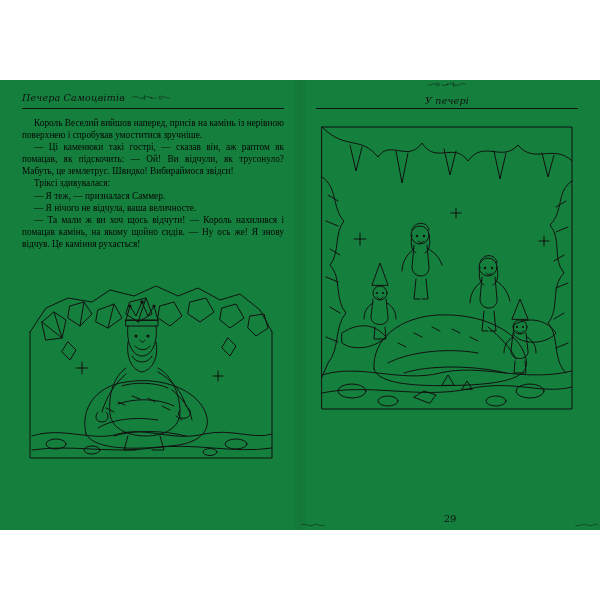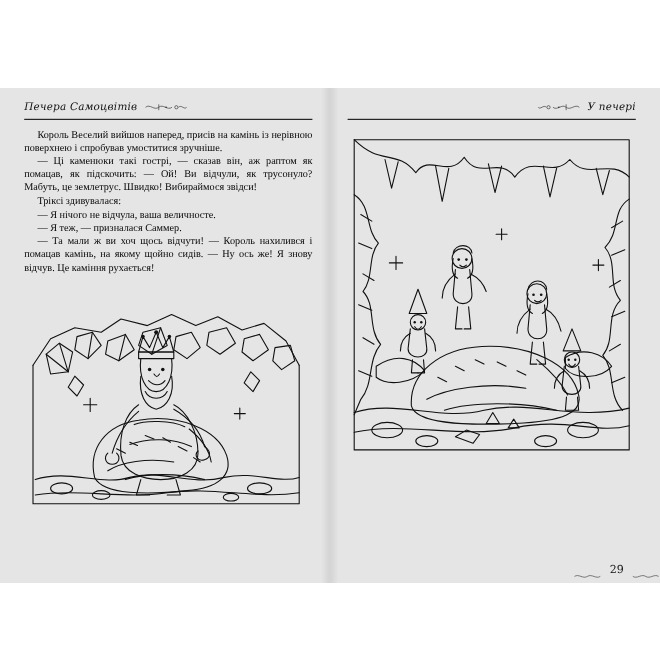--- a/index.html
+++ b/index.html
@@ -24,21 +24,21 @@
     width: 600px;
     height: 450px;
     background: #ffffff;
     display: flex;
   }
   .page-half {
     position: relative;
     box-sizing: border-box;
     width: 300px;
     height: 450px;
-    background: #e5e5e5;
+    background: #15803d;
   }
   .page-left {
     padding: 8px 16px 10px 22px;
   }
   .page-right {
     padding: 8px 22px 10px 16px;
   }
   
   .gutter {
     position: absolute;
@@ -51,21 +51,21 @@
   }
   .running-head {
     display: flex;
     align-items: center;
     height: 18px;
     font-size: 9.5px;
     color: #1a1a1a;
     letter-spacing: 0.2px;
   }
   .running-head.left { justify-content: flex-start; gap: 6px; }
-  .running-head.right { justify-content: flex-end; gap: 6px; }
+  .running-head.right { justify-content: flex-end; gap: 6px; flex-direction: column; }
   .rh-text {
     font-family: "DejaVu Serif", serif;
     font-style: italic;
     font-size: 9.5px;
     color: #111;
     white-space: nowrap;
   }
   .orn {
     display: inline-block;
     width: 40px;
@@ -97,21 +97,21 @@
     display: block;
     width: 100%;
   }
   .page-num-row {
     position: absolute;
     bottom: 6px;
     left: 0;
     width: 100%;
     display: flex;
     align-items: center;
-    justify-content: flex-end;
+    justify-content: space-between;
     gap: 7px;
   }
   .page-num {
     font-family: "DejaVu Serif", serif;
     font-size: 10px;
     color: #111;
   }
   .orn-small {
     display: inline-block;
     width: 26px;
@@ -141,22 +141,22 @@
             <circle cx="30" cy="6" r="1.1" fill="#111"></circle>
           </svg>
         </span>
       </div>
       <hr class="rule">
 
       <div class="body-text">
         <p>Король Веселий вийшов наперед, при­сів на камінь із нерівною поверхнею і спро­бував умоститися зручніше.</p>
         <p>— Ці каменюки такі гострі, — сказав він, аж раптом як помацав, як підскочить: — Ой! Ви відчули, як трусонуло? Мабуть, це зем­летрус. Швидко! Вибираймося звідси!</p>
         <p>Тріксі здивувалася:</p>
+        <p>— Я теж, — призналася Саммер.</p>
         <p>— Я нічого не відчула, ваша величносте.</p>
-        <p>— Я теж, — призналася Саммер.</p>
         <p>— Та мали ж ви хоч щось відчути! — Ко­роль нахилився і помацав камінь, на якому щойно сидів. — Ну ось же! Я знову відчув. Це каміння рухається!</p>
       </div>
 
       <div class="illus-wrap">
         <svg class="illus" viewBox="0 0 262 210" aria-hidden="true">
           <g fill="none" stroke="#111" stroke-width="1" stroke-linecap="round" stroke-linejoin="round">
 
             <path d="M8 74 L24 50 L46 40 L70 44 L88 32 L112 38 L134 28 L156 38 L176 30 L198 42 L218 36 L238 52 L250 74"></path>
             <path d="M8 74 L8 200 L250 200 L250 74"></path>
 

